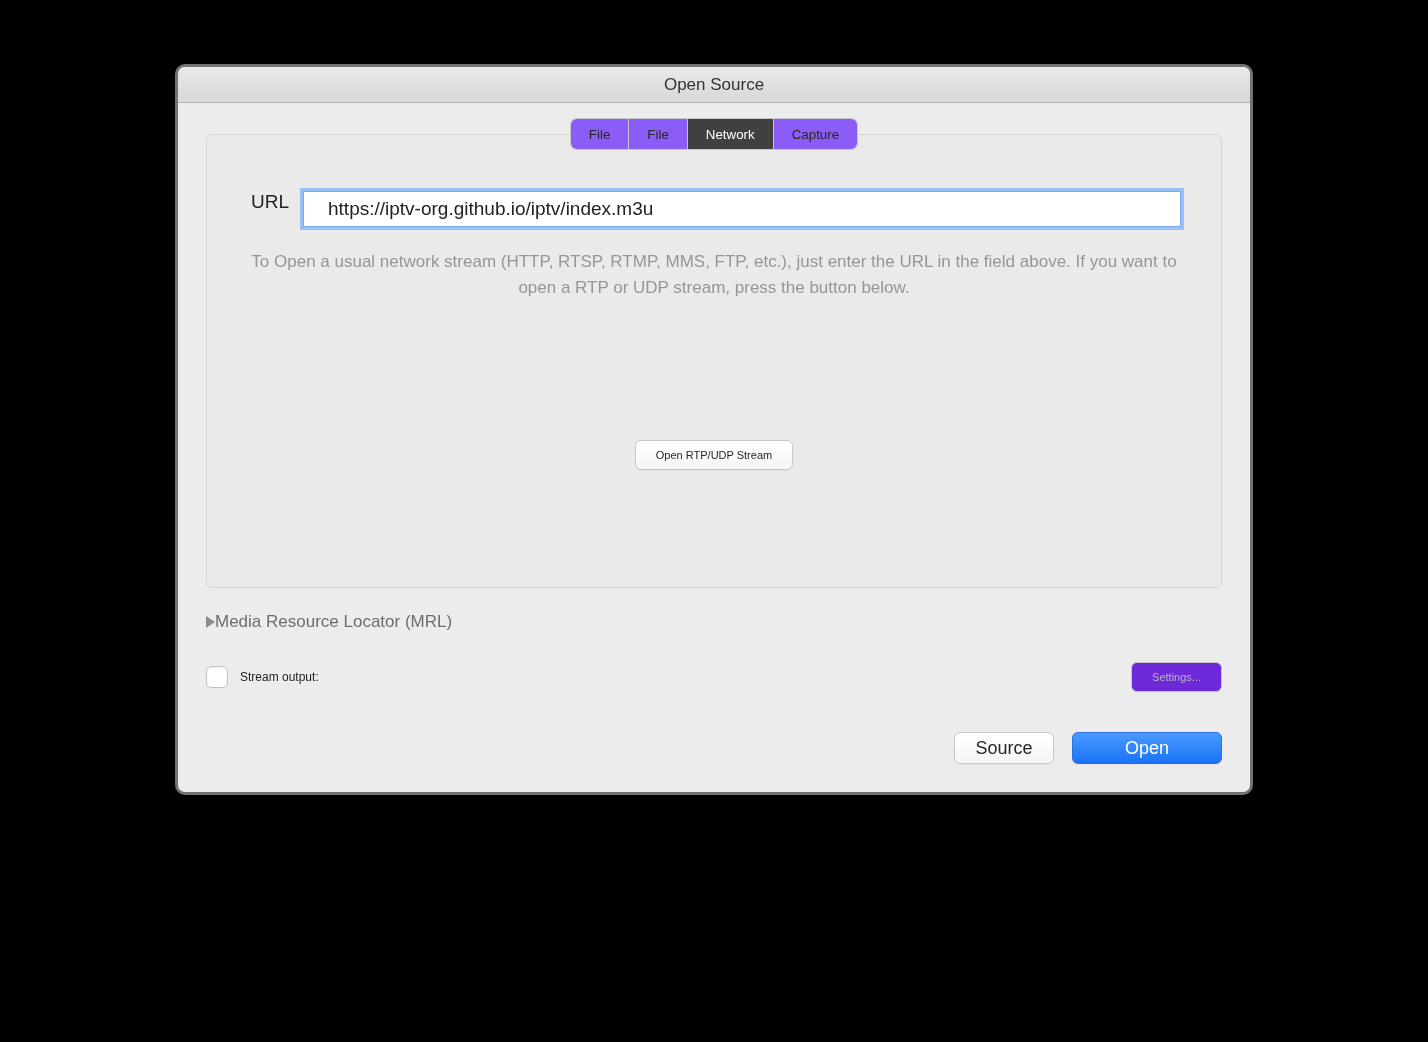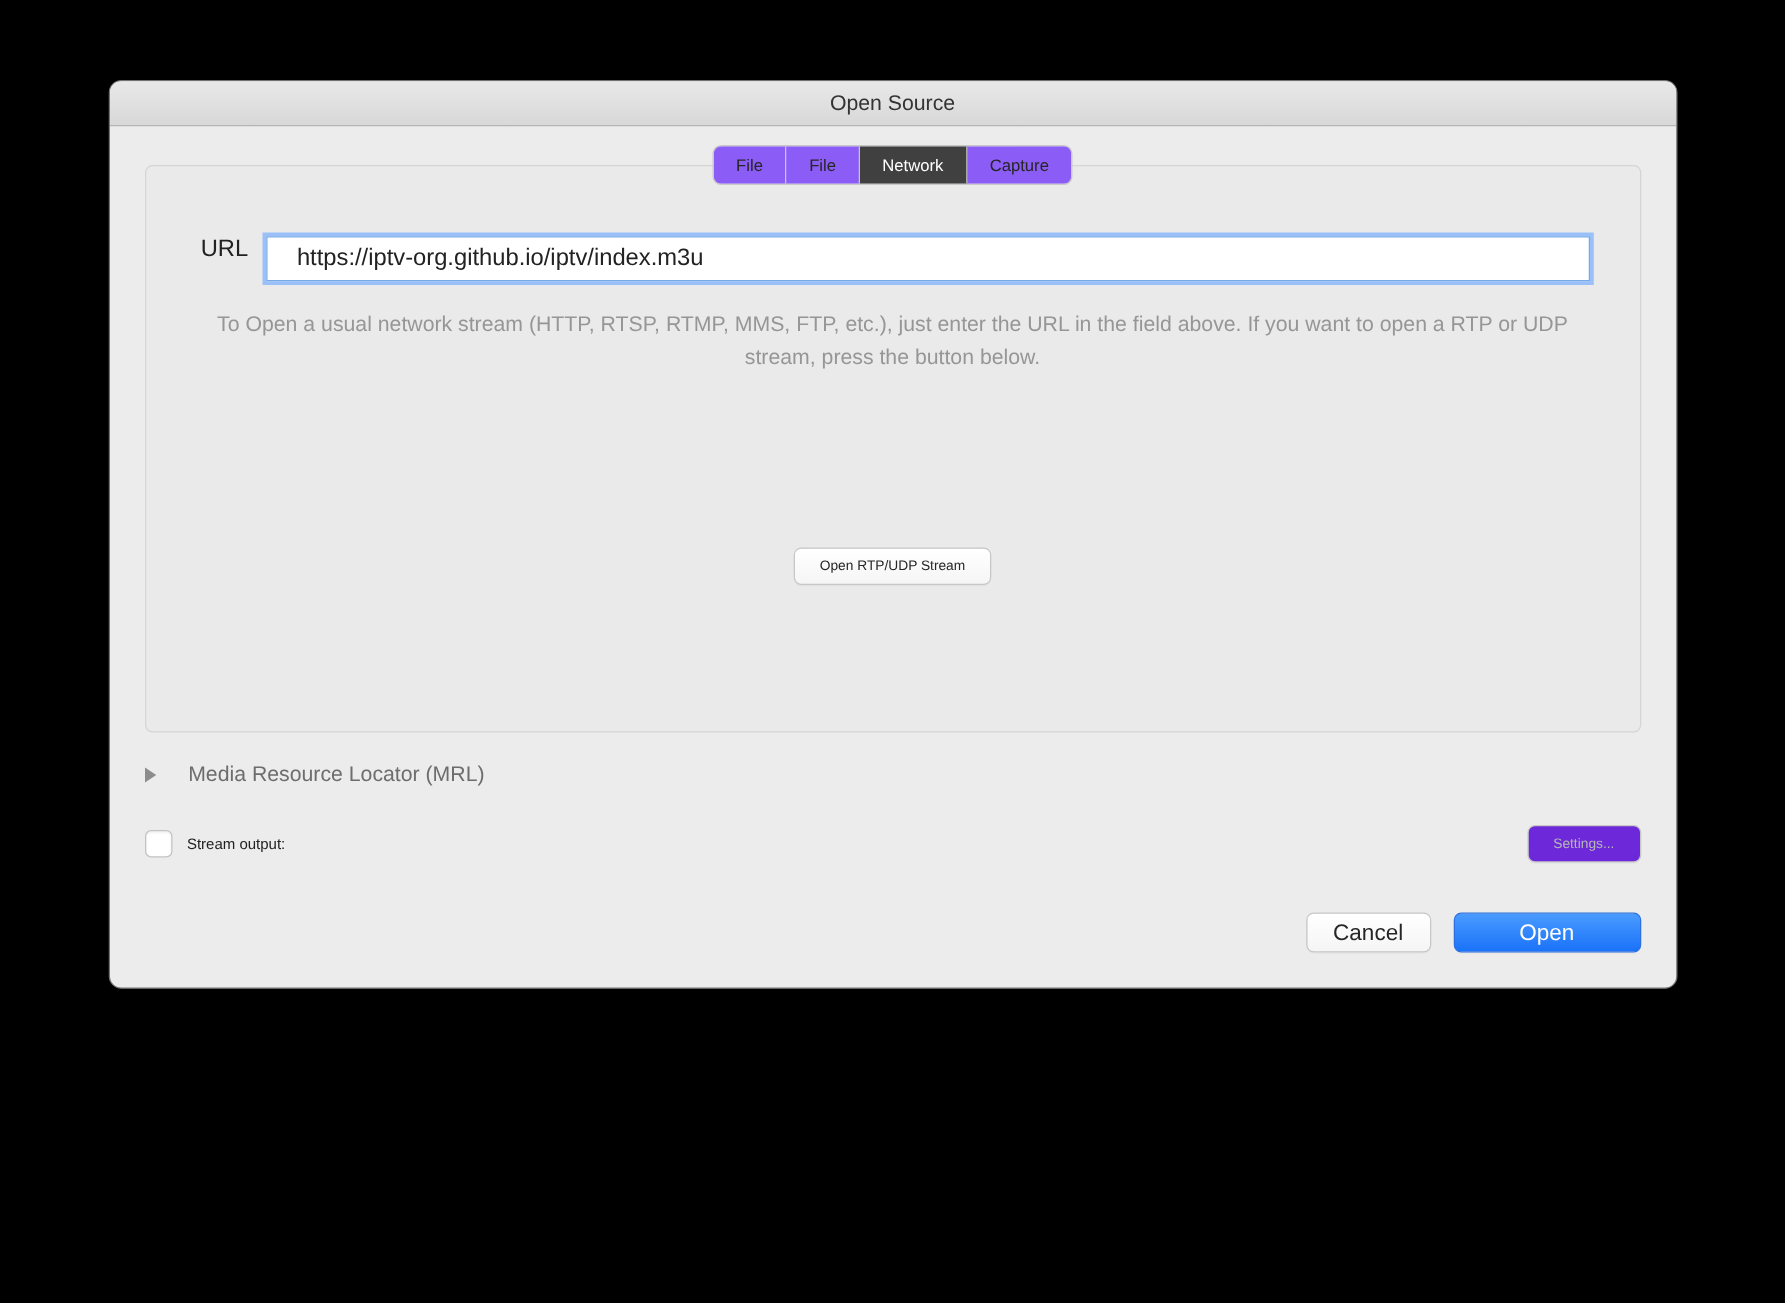--- a/index.html
+++ b/index.html
@@ -11,26 +11,26 @@
     body {
       background: #000;
       width: 1428px;
       height: 1042px;
       display: flex;
       align-items: flex-start;
       justify-content: center;
       padding-top: 64px;
     }
     .window {
-      width: 1255px;
+      width: 1078px;
       background: #ececec;
       border-radius: 10px;
       box-shadow: 0 20px 60px rgba(0,0,0,0.5);
       overflow: hidden;
-      border: 1px solid #737373;
+      border: 3px solid #737373;
     }
     .titlebar {
       height: 36px;
       background: linear-gradient(#e9e9e9, #d8d8d8);
       border-bottom: 1px solid #b4b4b4;
       display: flex;
       align-items: center;
       justify-content: center;
       font-size: 17px;
       color: #333;
@@ -140,21 +140,21 @@
     }
     .mac-btn.primary {
       background: linear-gradient(#4a9bff, #1a72f8);
       border-color: #2b6fe0;
       color: #fff;
     }
     
     .disclosure {
       display: flex;
       align-items: center;
-      gap: 26px;
+      gap: 0;
       margin-top: 24px;
       font-size: 17px;
       color: #6d6d6d;
       cursor: default;
     }
     .tri {
       width: 0; height: 0;
       border-top: 6px solid transparent;
       border-bottom: 6px solid transparent;
       border-left: 9px solid #8c8c8c;
@@ -232,18 +232,18 @@
       <span>Media Resource Locator (MRL)</span>
     </div>
 
     <div class="stream-row">
       <div class="checkbox"></div>
       <span class="stream-label">Stream output:</span>
       <button class="mac-btn disabled">Settings...</button>
     </div>
 
     <div class="footer">
-      <button class="mac-btn">Cancel</button>
+      <button class="mac-btn">Source</button>
       <button class="mac-btn primary">Open</button>
     </div>
 
   </div>
 </div>
 
 </body></html>

